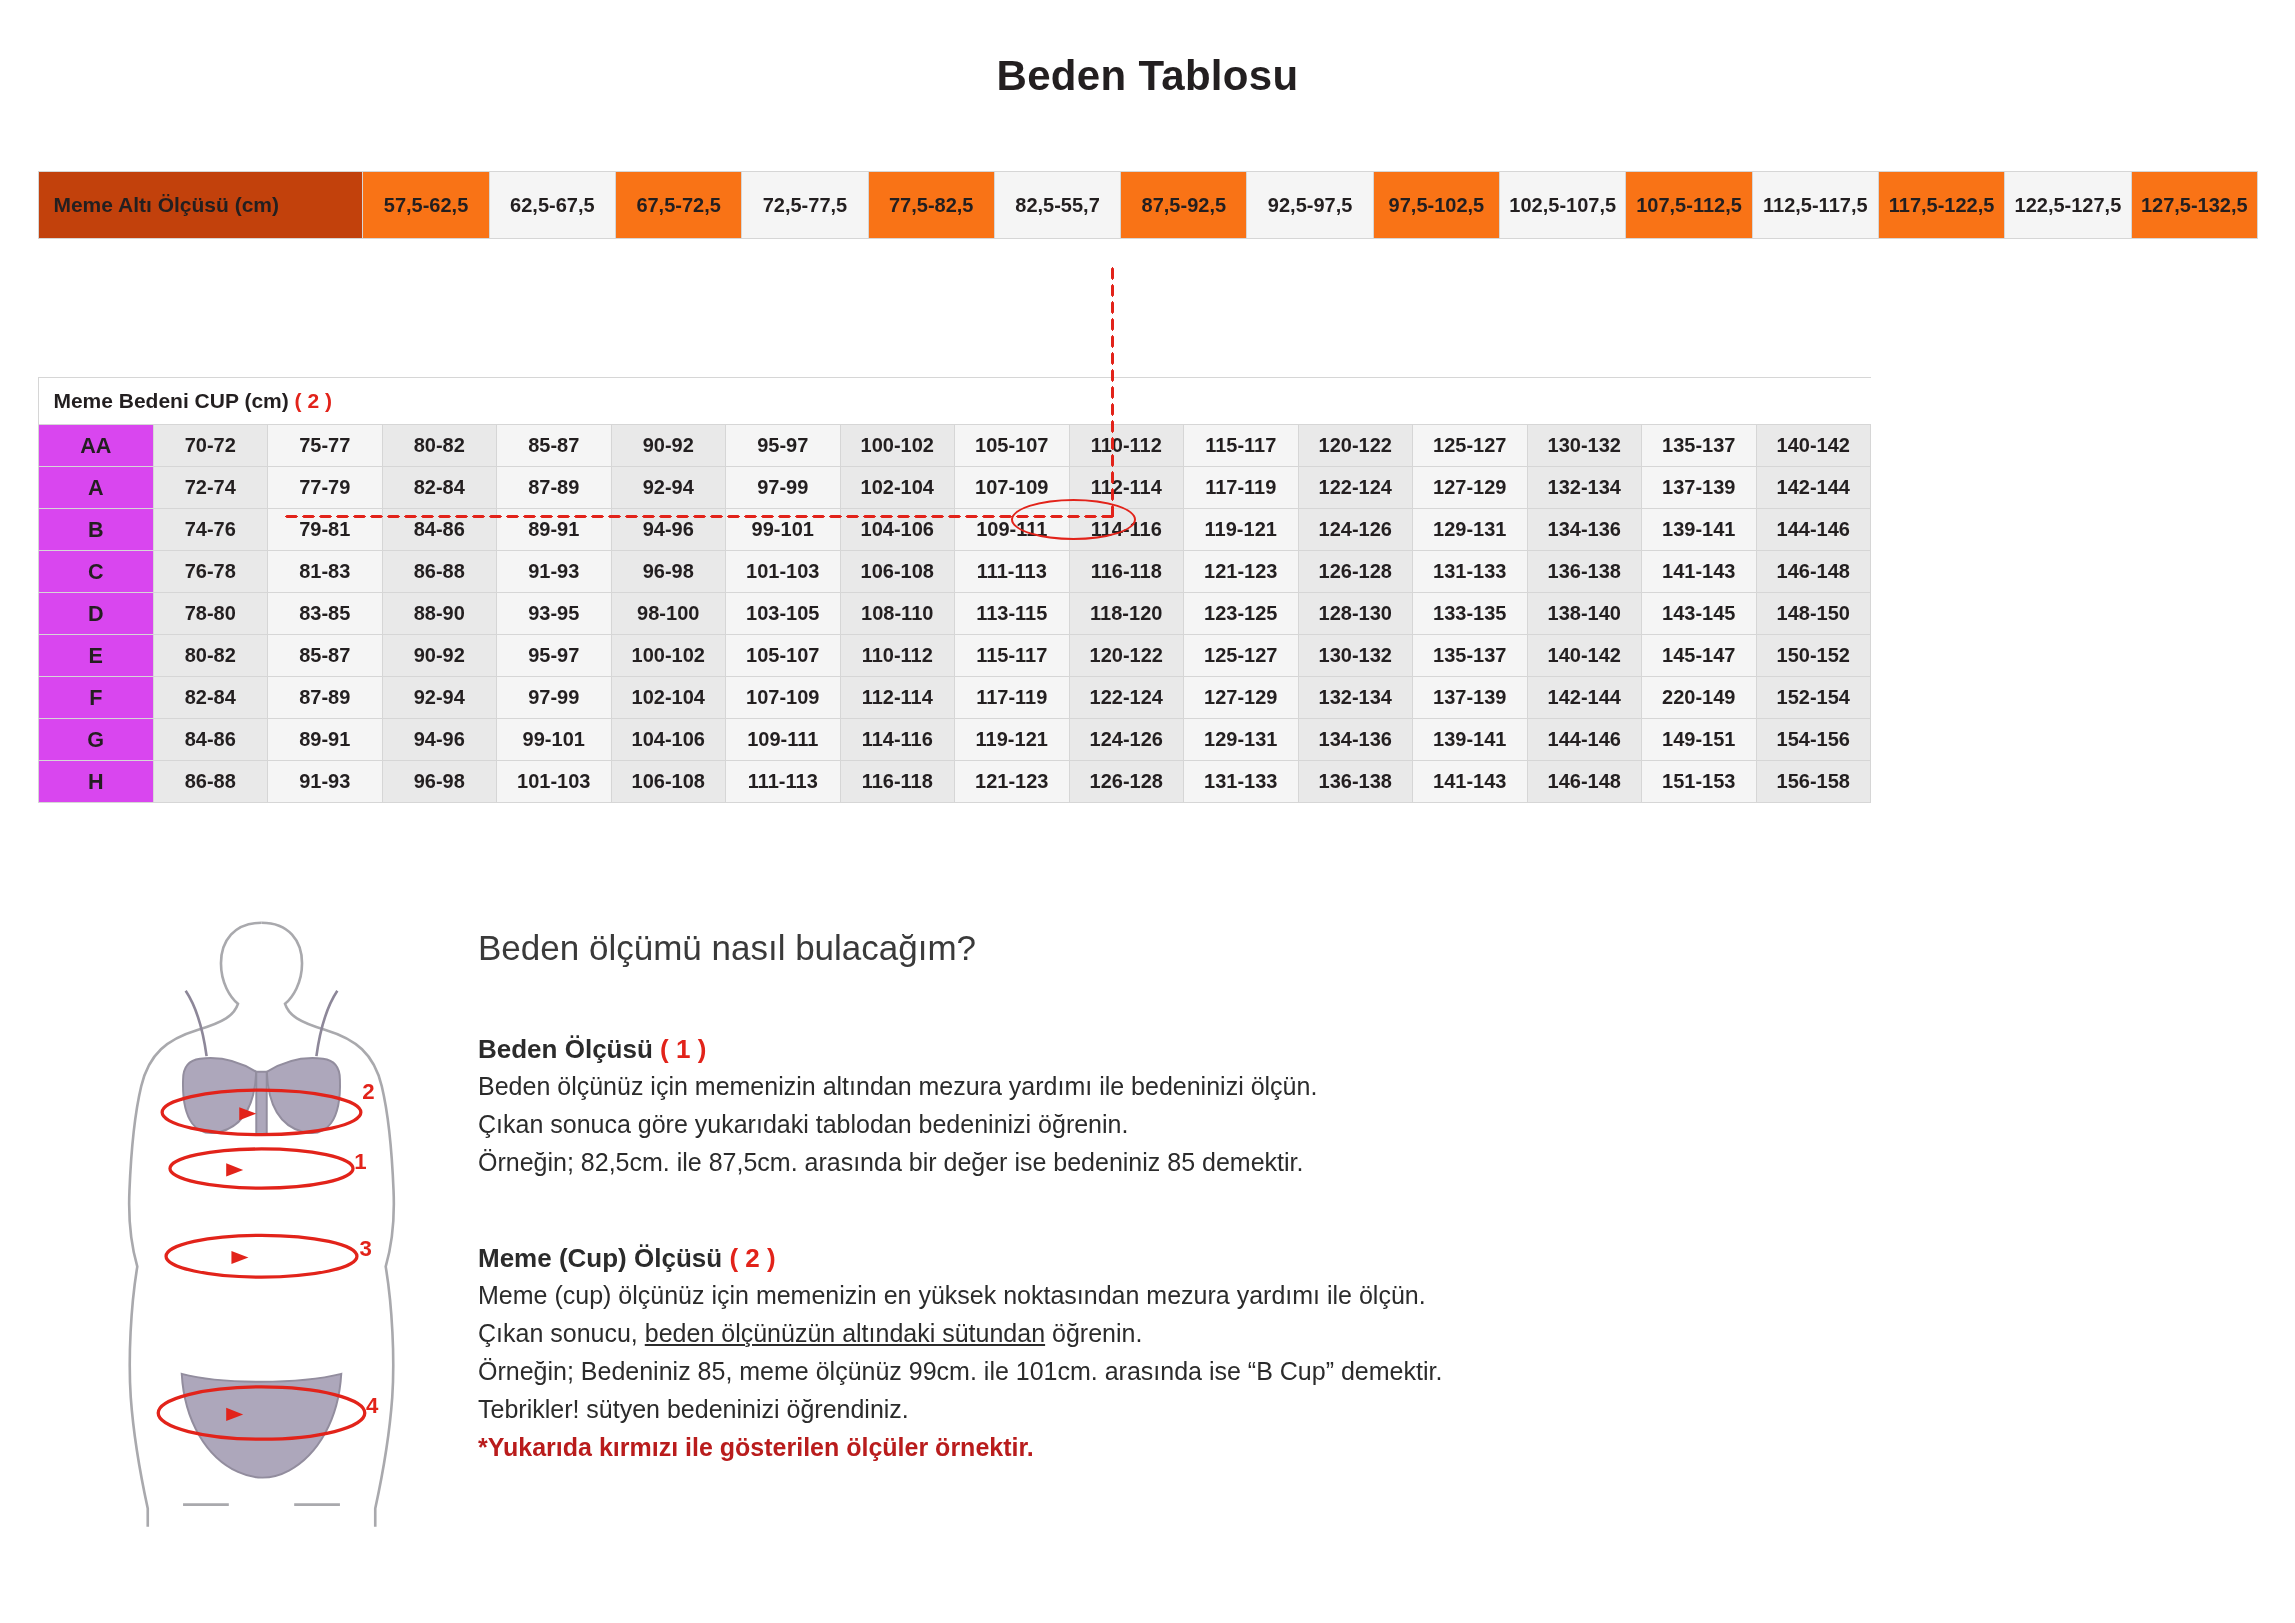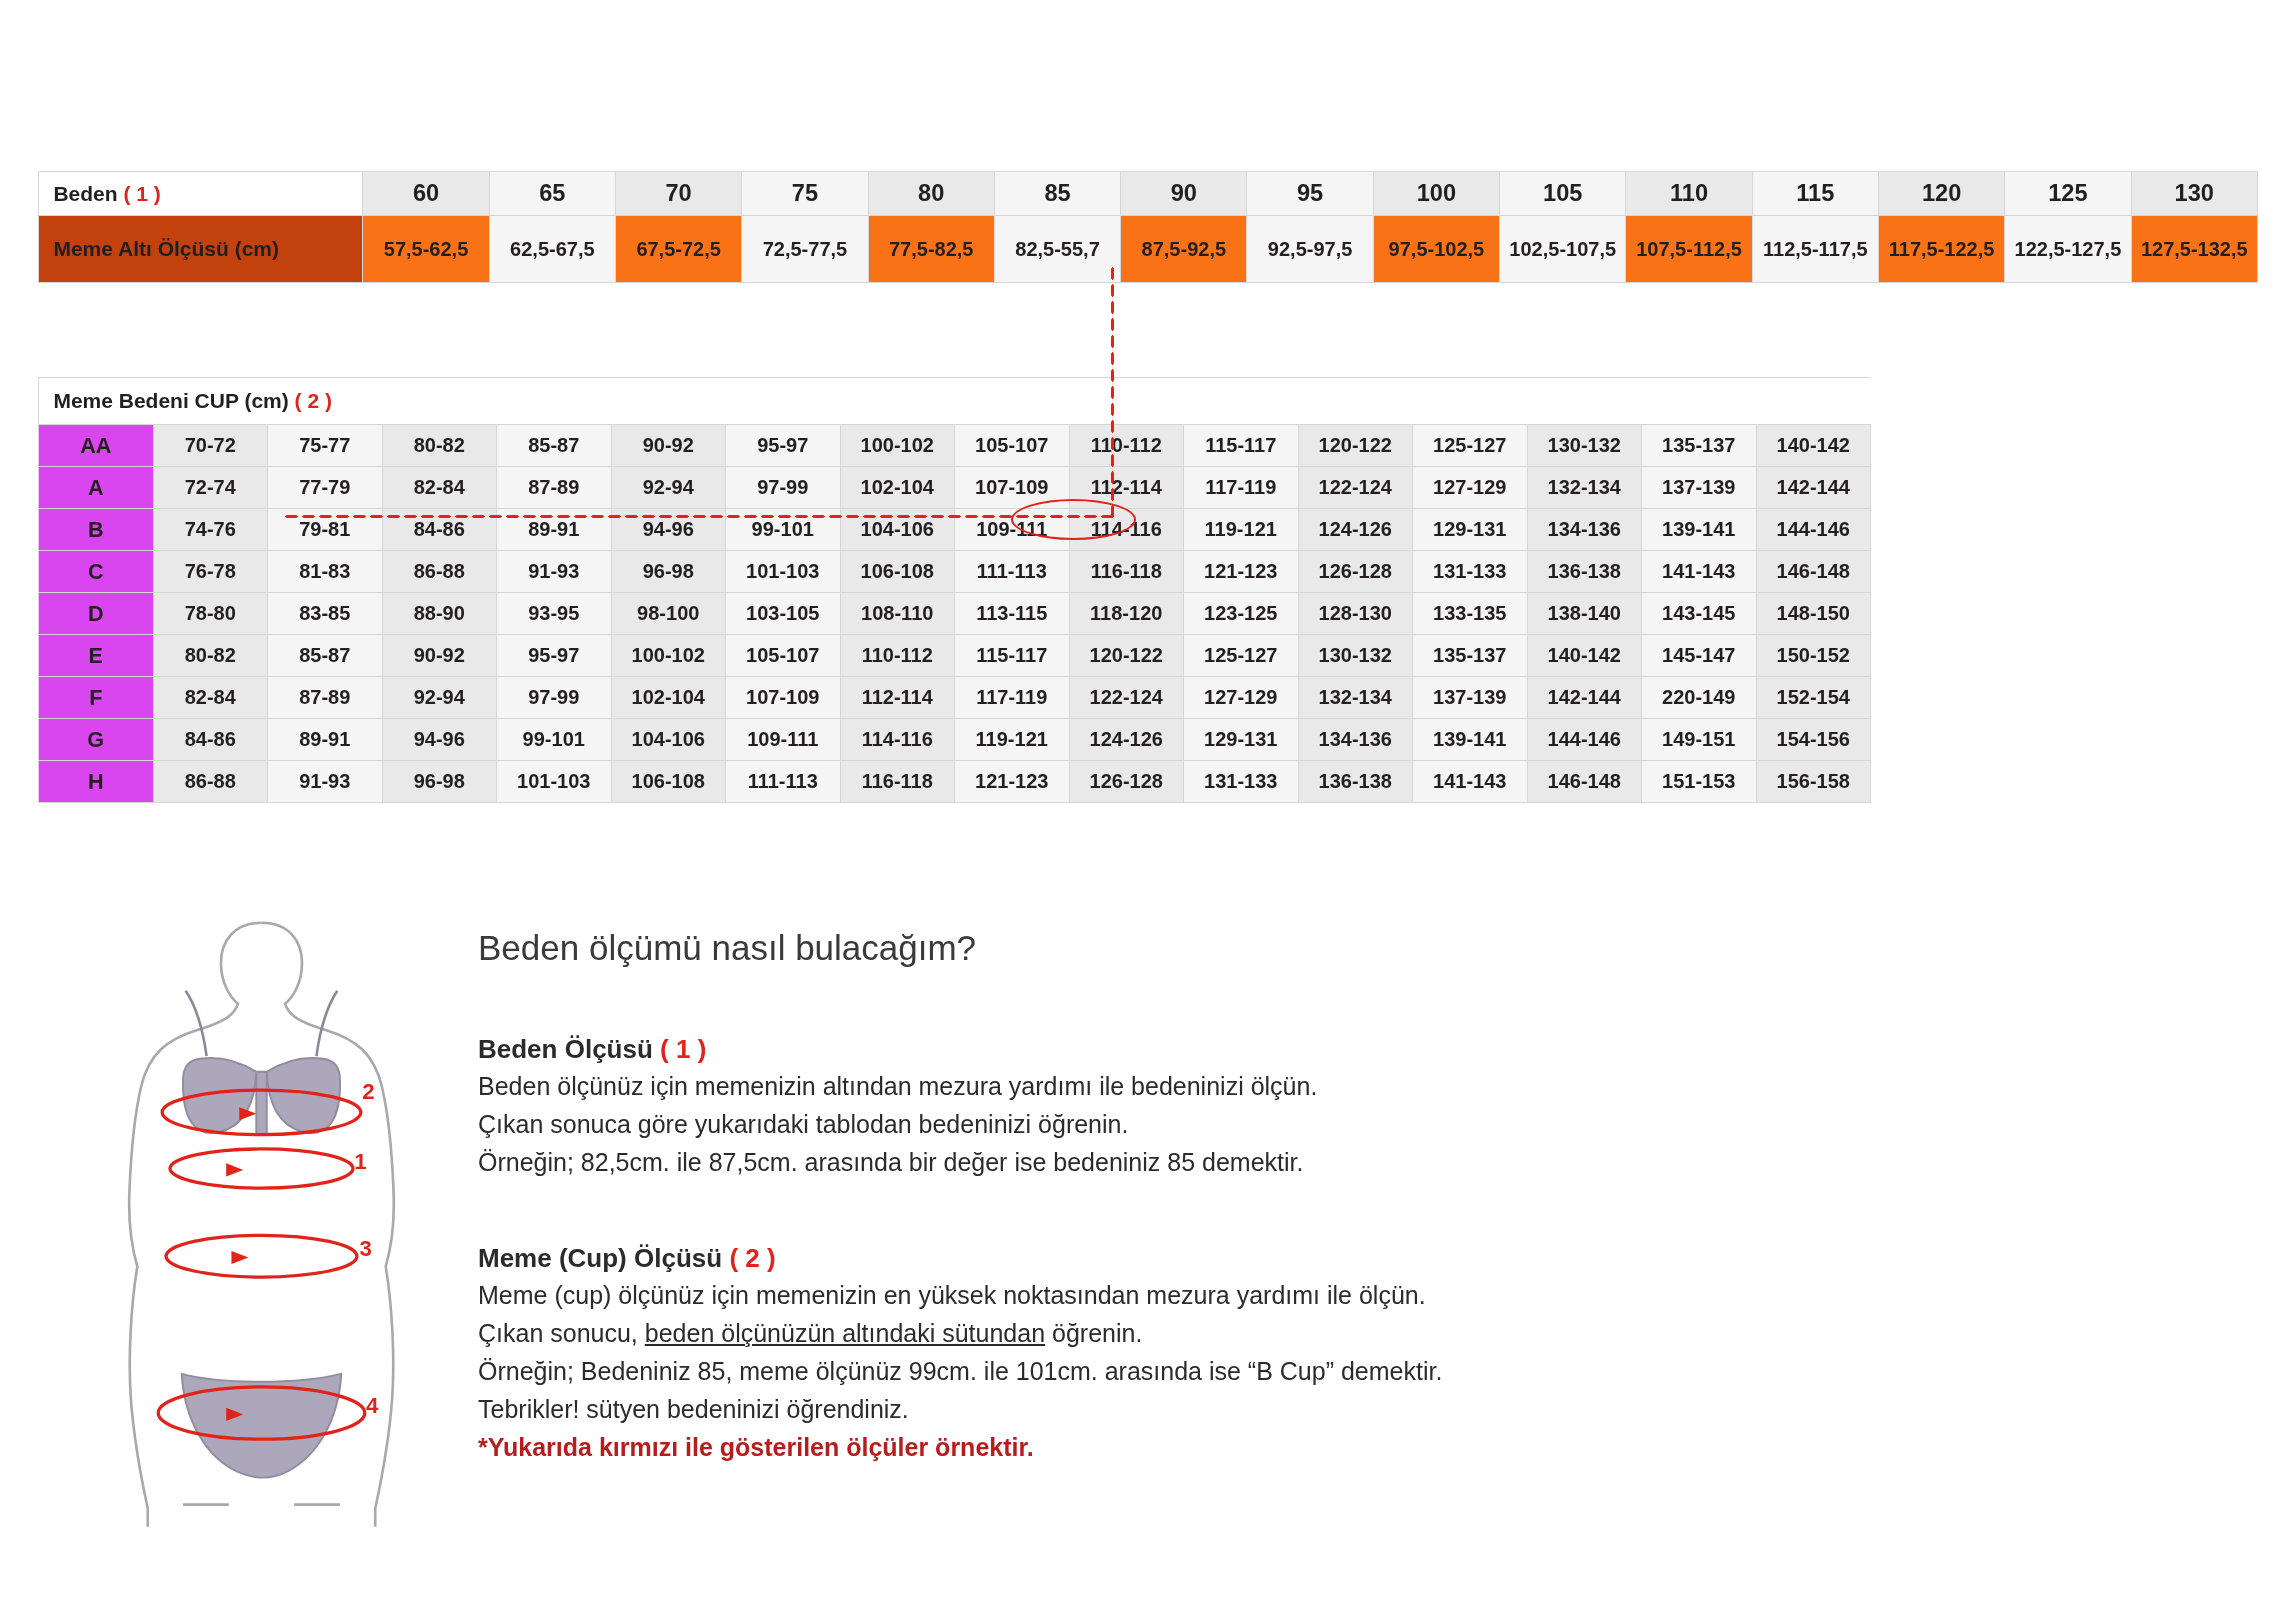--- a/index.html
+++ b/index.html
@@ -106,44 +106,24 @@
   .logo-care {
     position:absolute; left:0; top:167px; width:275px; text-align:center;
     font-size:25px; color:#e2231a; letter-spacing:3.3px;
   }
 </style>
 </head>
 <body>
 
 <div class="page">
 
+  <div class="title">Beden Tablosu</div>
 
   <table class="t1">
     <tbody>
-        <tr class="r1">
-      <td class="rowlab">
-        <span>Beden</span>
-        <span class="red">( 1 )</span>
-      </td>
-      <td class="hcell">60</td>
-      <td class="hcell alt">65</td>
-      <td class="hcell">70</td>
-      <td class="hcell alt">75</td>
-      <td class="hcell">80</td>
-      <td class="hcell alt">85</td>
-      <td class="hcell">90</td>
-      <td class="hcell alt">95</td>
-      <td class="hcell">100</td>
-      <td class="hcell alt">105</td>
-      <td class="hcell">110</td>
-      <td class="hcell alt">115</td>
-      <td class="hcell">120</td>
-      <td class="hcell alt">125</td>
-      <td class="hcell">130</td>
-    </tr>
     <tr>
       <td class="rowlab">Meme Altı Ölçüsü (cm)</td>
       <td class="vcell">57,5-62,5</td>
       <td class="vcell alt">62,5-67,5</td>
       <td class="vcell">67,5-72,5</td>
       <td class="vcell alt">72,5-77,5</td>
       <td class="vcell">77,5-82,5</td>
       <td class="vcell alt">82,5-55,7</td>
       <td class="vcell">87,5-92,5</td>
       <td class="vcell alt">92,5-97,5</td>

